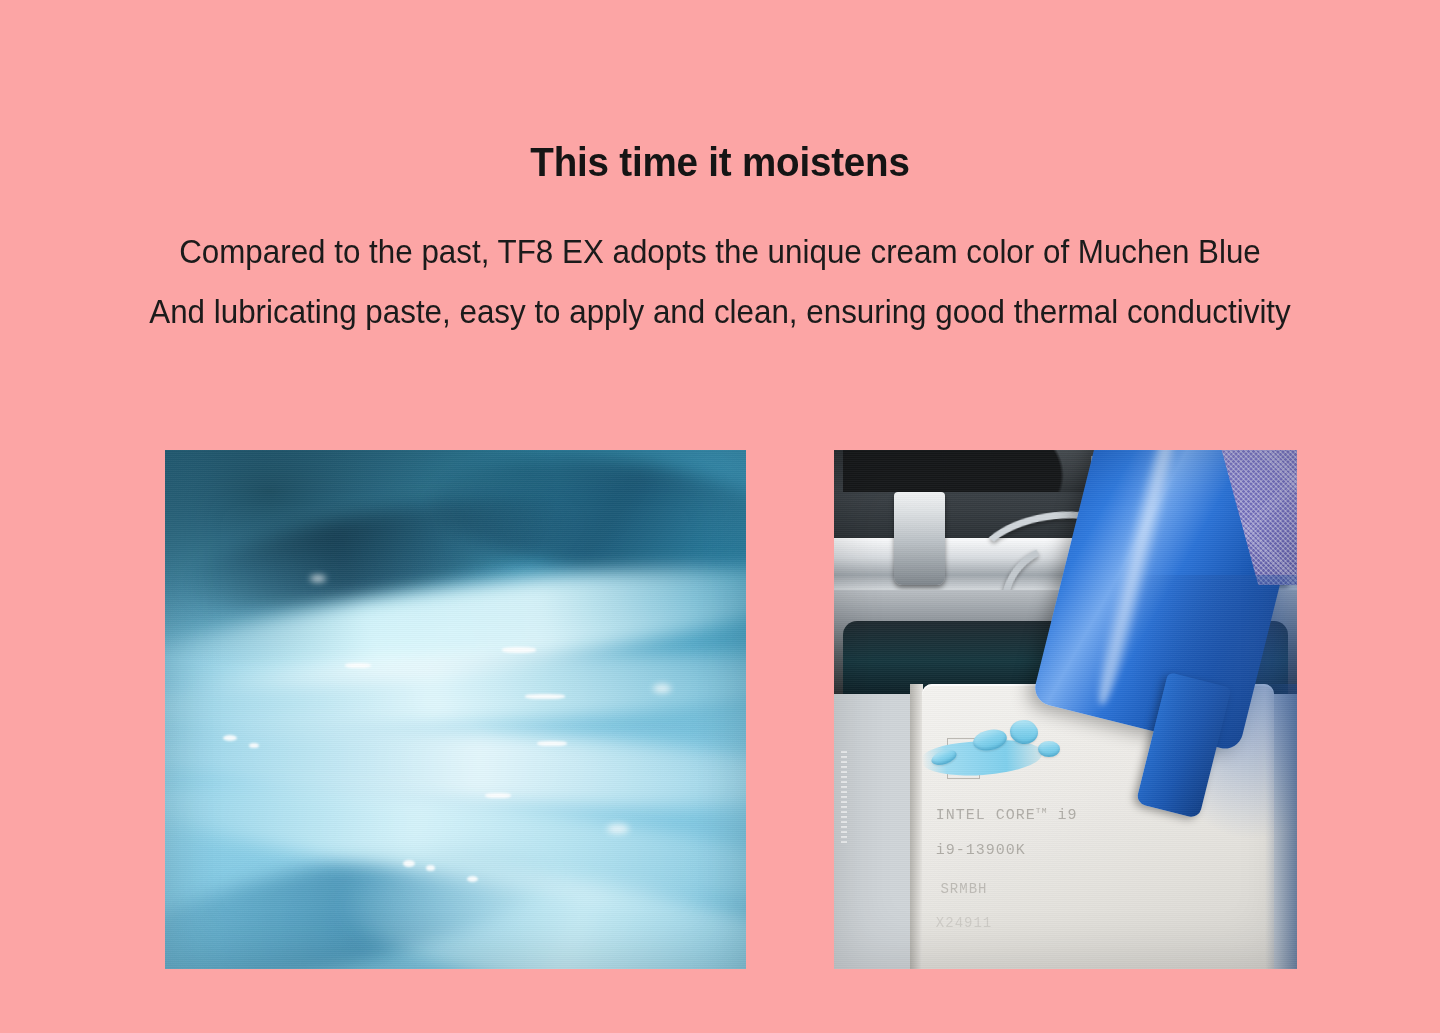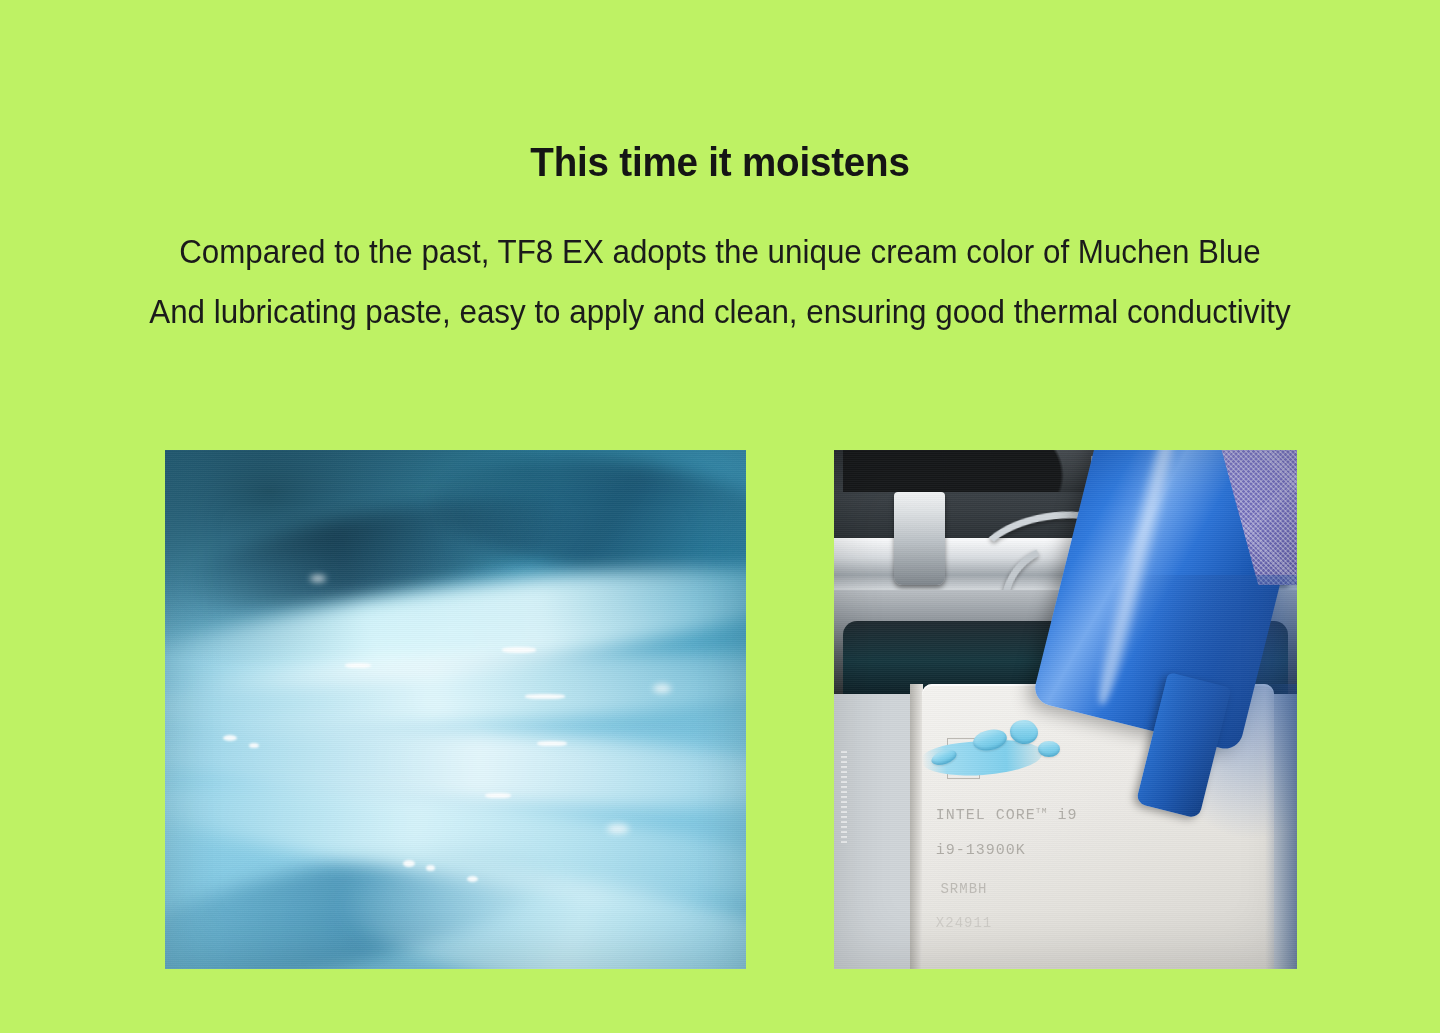--- a/index.html
+++ b/index.html
@@ -13,21 +13,21 @@
     background: #f2f2f2;
     font-family: "Liberation Sans", sans-serif;
     overflow: hidden;
     position: relative;
   }
 
   .page {
     width: 1440px;
     height: 1033px;
     position: relative;
-    background: #bef264;
+    background: #fca5a5;
     box-sizing: border-box;
   }
 
   
   .headline {
     position: absolute;
     top: 112px;
     left: 0;
     width: 1440px;
     text-align: center;

